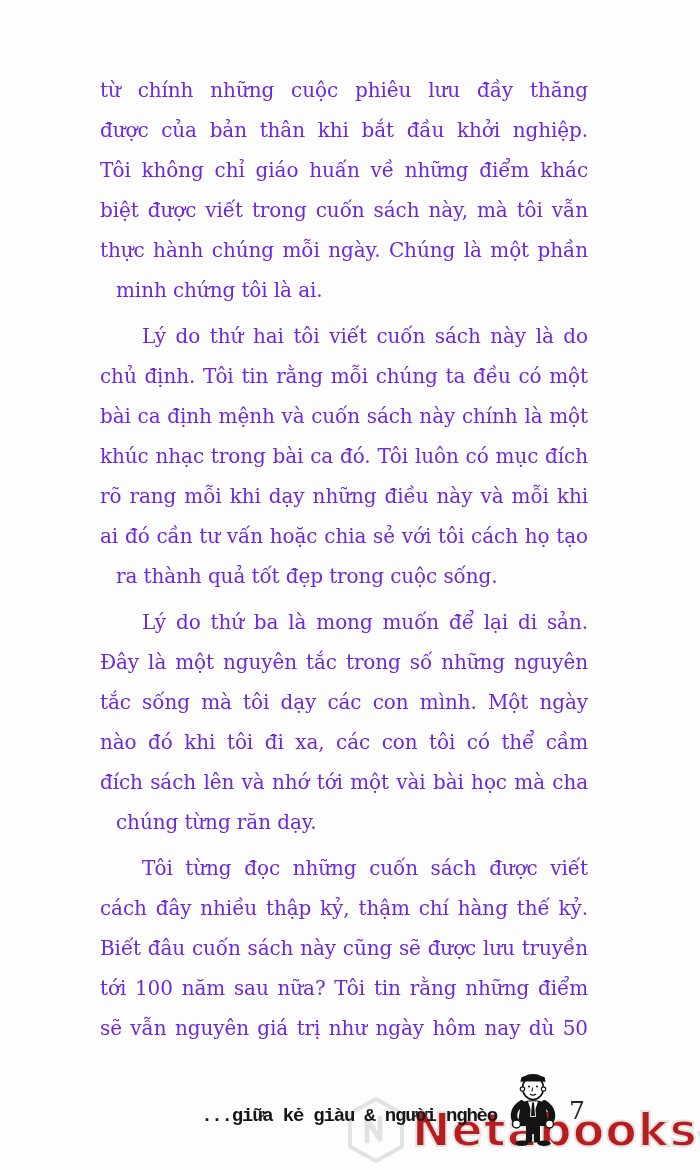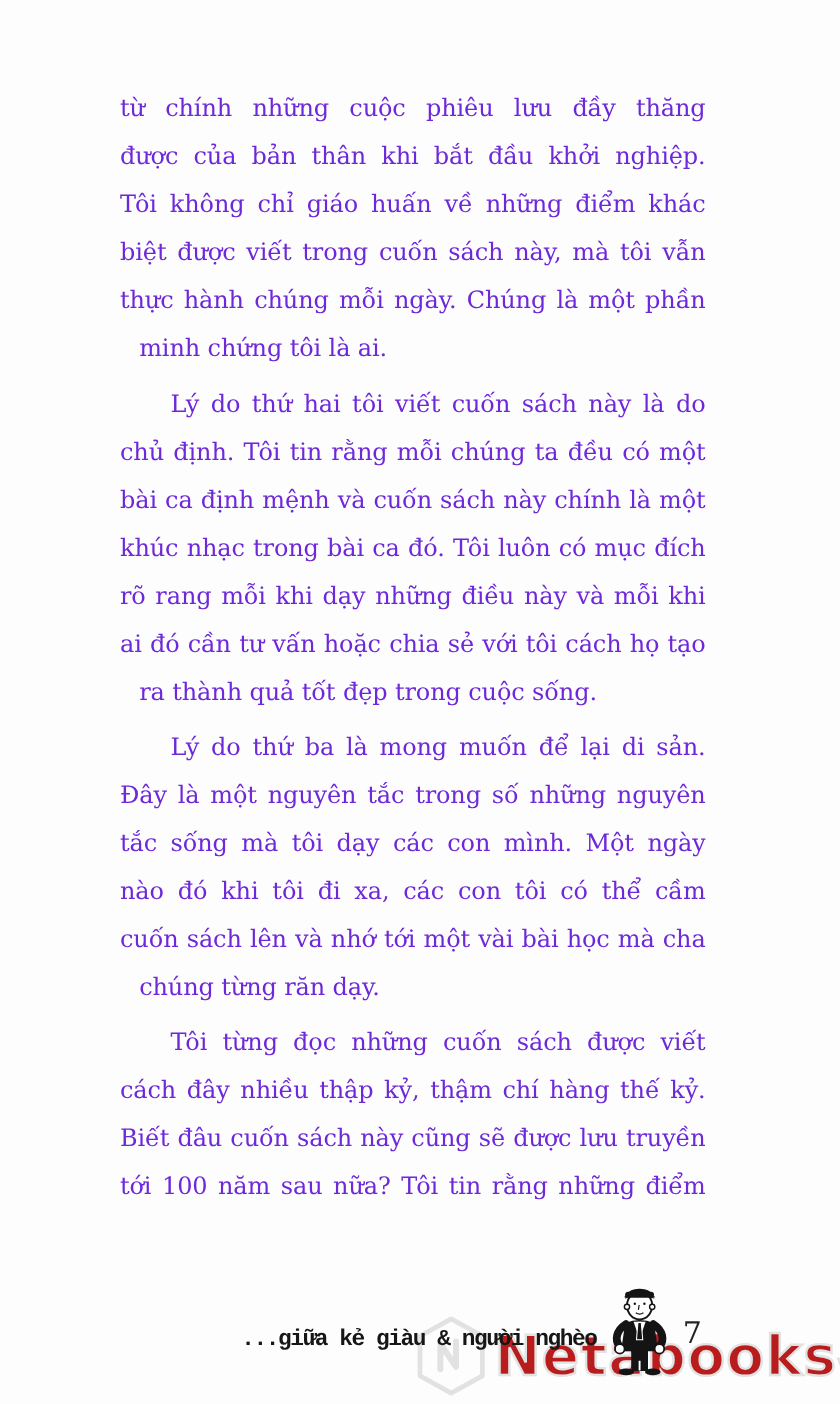--- a/index.html
+++ b/index.html
@@ -91,28 +91,29 @@
       <div class="line j">khúc nhạc trong bài ca đó. Tôi luôn có mục đích</div>
       <div class="line j">rõ rang mỗi khi dạy những điều này và mỗi khi</div>
       <div class="line j">ai đó cần tư vấn hoặc chia sẻ với tôi cách họ tạo</div>
       <div class="line l">ra thành quả tốt đẹp trong cuộc sống.</div>
     </div>
     <div class="para">
       <div class="line j ind">Lý do thứ ba là mong muốn để lại di sản.</div>
       <div class="line j">Đây là một nguyên tắc trong số những nguyên</div>
       <div class="line j">tắc sống mà tôi dạy các con mình. Một ngày</div>
       <div class="line j">nào đó khi tôi đi xa, các con tôi có thể cầm</div>
-      <div class="line j">cuốn sách lên và nhớ tới một vài bài học mà cha</div>
+      <div class="line j">đích sách lên và nhớ tới một vài bài học mà cha</div>
       <div class="line l">chúng từng răn dạy.</div>
     </div>
     <div class="para">
       <div class="line j ind">Tôi từng đọc những cuốn sách được viết</div>
       <div class="line j">cách đây nhiều thập kỷ, thậm chí hàng thế kỷ.</div>
       <div class="line j">Biết đâu cuốn sách này cũng sẽ được lưu truyền</div>
       <div class="line j">tới 100 năm sau nữa? Tôi tin rằng những điểm</div>
+      <div class="line j">sẽ vẫn nguyên giá trị như ngày hôm nay dù 50</div>
     </div>
   </div>
 
   <div class="running-title">...giữa kẻ giàu &amp; người nghèo</div>
 
   <svg class="mascot" width="50" height="74" viewBox="0 0 50 74" aria-hidden="true">
 
     <ellipse cx="25" cy="15" rx="10.5" ry="11.5" fill="#ffffff" stroke="#141414" stroke-width="1.6"></ellipse>
 
     <path d="M13,10 Q14,1 25,1 Q36,1 37,10 L37.5,7 Q25,4.5 12.5,7 Z" fill="#141414"></path>

